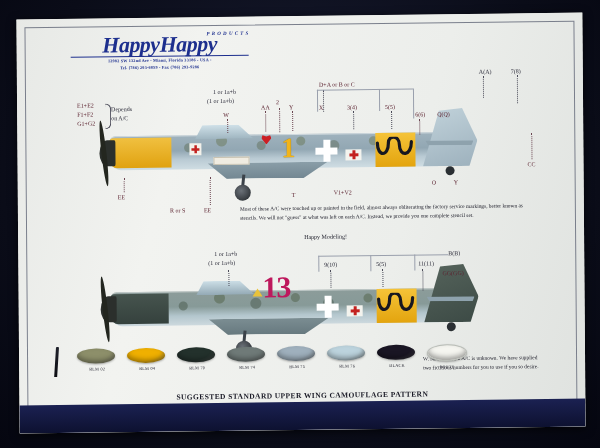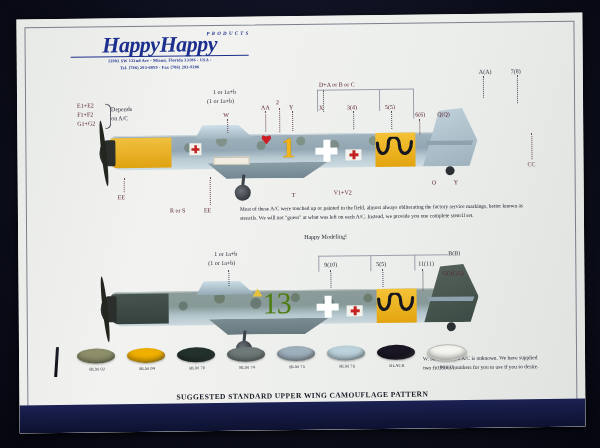--- a/index.html
+++ b/index.html
@@ -280,22 +280,22 @@
     <div style="position:absolute;left:340px;top:-2px;width:58px;height:58px;
                 background:linear-gradient(160deg,#56645c,#3c4a45);
                 clip-path:polygon(6% 100%,34% 4%,74% 0,100% 56%,86% 100%);"></div>
     <div style="position:absolute;left:346px;top:30px;width:48px;height:5px;
                 background:#8ea2ad;clip-path:polygon(0 0,100% 10%,96% 100%,6% 100%);"></div>
     <div style="position:absolute;left:162px;top:62px;width:3px;height:14px;background:#3b4249;transform:rotate(6deg);"></div>
     <div style="position:absolute;left:155px;top:72px;width:16px;height:16px;border-radius:50%;
                 background:radial-gradient(circle at 40% 38%,#6b7178,#1f2327);"></div>
     <div style="position:absolute;left:366px;top:56px;width:9px;height:9px;border-radius:50%;background:#2a2f33;"></div>
 
-    <div style="position:absolute;left:182px;top:20px;font-size:30px;line-height:30px;font-weight:normal;
-                color:#4d7c0f;font-family:'Liberation Serif',serif;letter-spacing:-1px;">
+    <div style="position:absolute;left:182px;top:4px;font-size:30px;line-height:30px;font-weight:bold;
+                color:#be185d;font-family:'Liberation Serif',serif;letter-spacing:-1px;">
       <span>13</span>
     </div>
     <div style="position:absolute;left:236px;top:28px;width:22px;height:22px;
                 background:
                   linear-gradient(#fff,#fff) center/22px 7px no-repeat,
                   linear-gradient(#fff,#fff) center/7px 22px no-repeat;"></div>
     <div style="position:absolute;left:266px;top:38px;width:16px;height:11px;background:#f3f3ee;
                 display:flex;align-items:center;justify-content:center;">
       <span style="display:block;width:9px;height:9px;
                    background:linear-gradient(#c3211f,#c3211f) center/9px 3px no-repeat,

